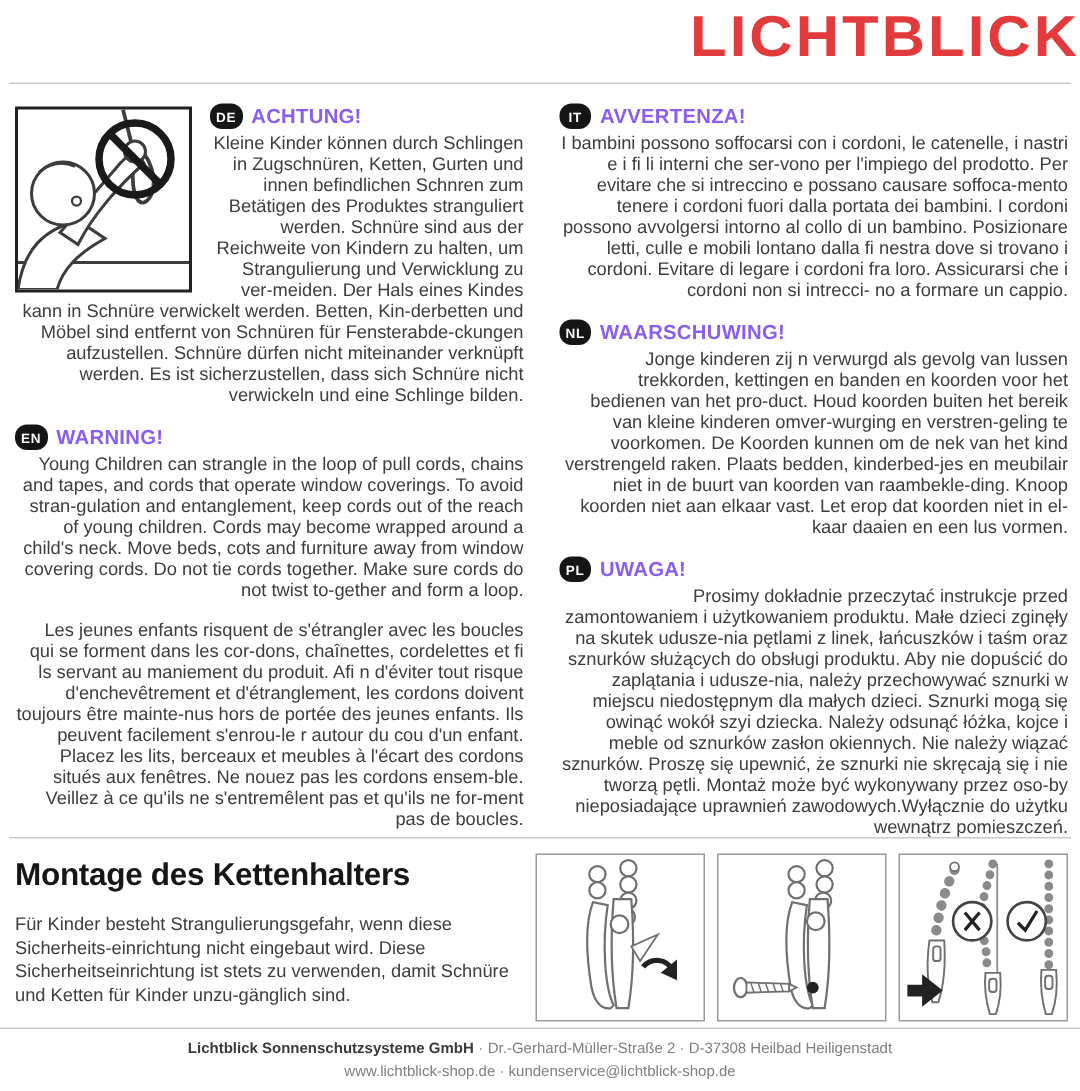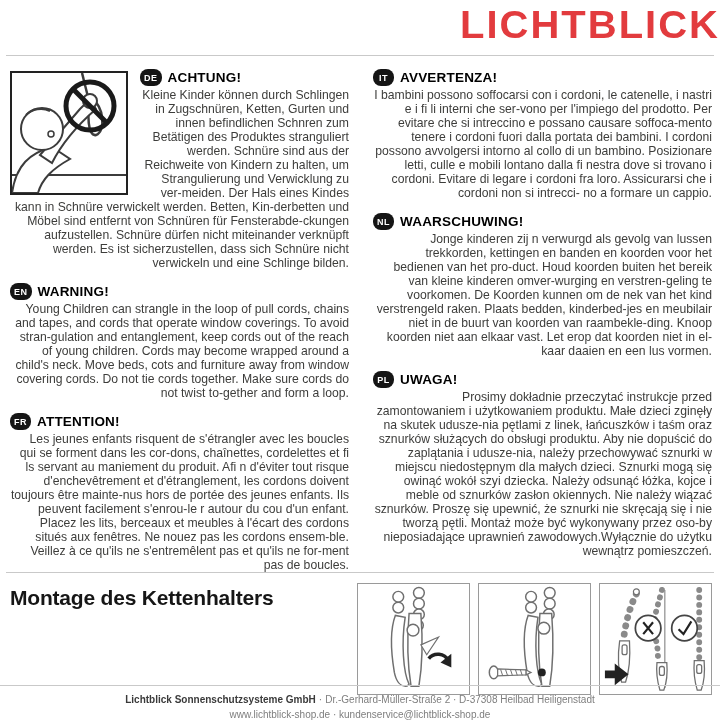--- a/index.html
+++ b/index.html
@@ -23,21 +23,21 @@
   
   .columns { display:flex; gap:24px; padding:13px 8px 0 10px; min-height:484px; }
   .col { width:347px; font-size:12.2px; line-height:14px; color:#3d3d3b; }
   .wsection + .wsection { margin-top:13px; }
   .whead { margin-bottom:2px; display:flex; align-items:center; }
   .badge {
     display:inline-block; background:#151515; color:#fff;
     font-size:9px; font-weight:bold; letter-spacing:.5px;
     padding:1.5px 4px; border-radius:8px; min-width:21px; text-align:center;
   }
-  .whead b { font-size:13.5px; color:#000000; margin-left:6px; letter-spacing:.2px; }
+  .whead b { font-size:13.5px; color:#8b5cf6; margin-left:6px; letter-spacing:.2px; }
   .wbody { text-align:right; }
 
   .fig-child {
     float:left; width:118px; height:124px;
     border:2px solid #222; margin:2px 12px 3px 0; background:#fff;
   }
   .fig-child svg { display:block; width:100%; height:100%; }
 
   
   .montage-wrap { padding:10px 8px 0 10px; display:flex; gap:10px; }
@@ -100,24 +100,20 @@
 
       <div class="wsection">
         <div class="whead">
           <span class="badge">EN</span>
           <b>WARNING!</b>
         </div>
         <div class="wbody">Young Children can strangle in the loop of pull cords, chains and tapes, and cords that operate window coverings. To avoid stran-gulation and entanglement, keep cords out of the reach of young children. Cords may become wrapped around a child's neck. Move beds, cots and furniture away from window covering cords. Do not tie cords together. Make sure cords do not twist to-gether and form a loop.</div>
       </div>
 
       <div class="wsection">
-        <div class="whead">
-          <span class="badge">FR</span>
-          <b>ATTENTION!</b>
-        </div>
         <div class="wbody">Les jeunes enfants risquent de s'étrangler avec les boucles qui se forment dans les cor-dons, chaînettes, cordelettes et fi ls servant au maniement du produit. Afi n d'éviter tout risque d'enchevêtrement et d'étranglement, les cordons doivent toujours être mainte-nus hors de portée des jeunes enfants. Ils peuvent facilement s'enrou-le r autour du cou d'un enfant. Placez les lits, berceaux et meubles à l'écart des cordons situés aux fenêtres. Ne nouez pas les cordons ensem-ble. Veillez à ce qu'ils ne s'entremêlent pas et qu'ils ne for-ment pas de boucles.</div>
       </div>
 
     </div>
 
     <div class="col">
 
       <div class="wsection">
         <div class="whead">
           <span class="badge">IT</span>
@@ -143,20 +139,21 @@
       </div>
 
     </div>
   </div>
 
   <hr class="divider">
 
   <div class="montage-wrap">
     <div class="montage-left">
       <div class="montage-title">Montage des Kettenhalters</div>
+      <div class="montage-body">Für Kinder besteht Strangulierungsgefahr, wenn diese Sicherheits-einrichtung nicht eingebaut wird. Diese Sicherheitseinrichtung ist stets zu verwenden, damit Schnüre und Ketten für Kinder unzu-gänglich sind.</div>
     </div>
 
     <div class="montage-figs">
 
       <div class="fig-box">
         <svg viewBox="0 0 113 112">
           <g>
             <circle cx="41" cy="13" r="5.5" class="gy" stroke-width="1.5"></circle>
             <circle cx="41" cy="24" r="5.5" class="gy" stroke-width="1.5"></circle>
             <circle cx="62" cy="9" r="5.5" class="gy" stroke-width="1.5"></circle>

